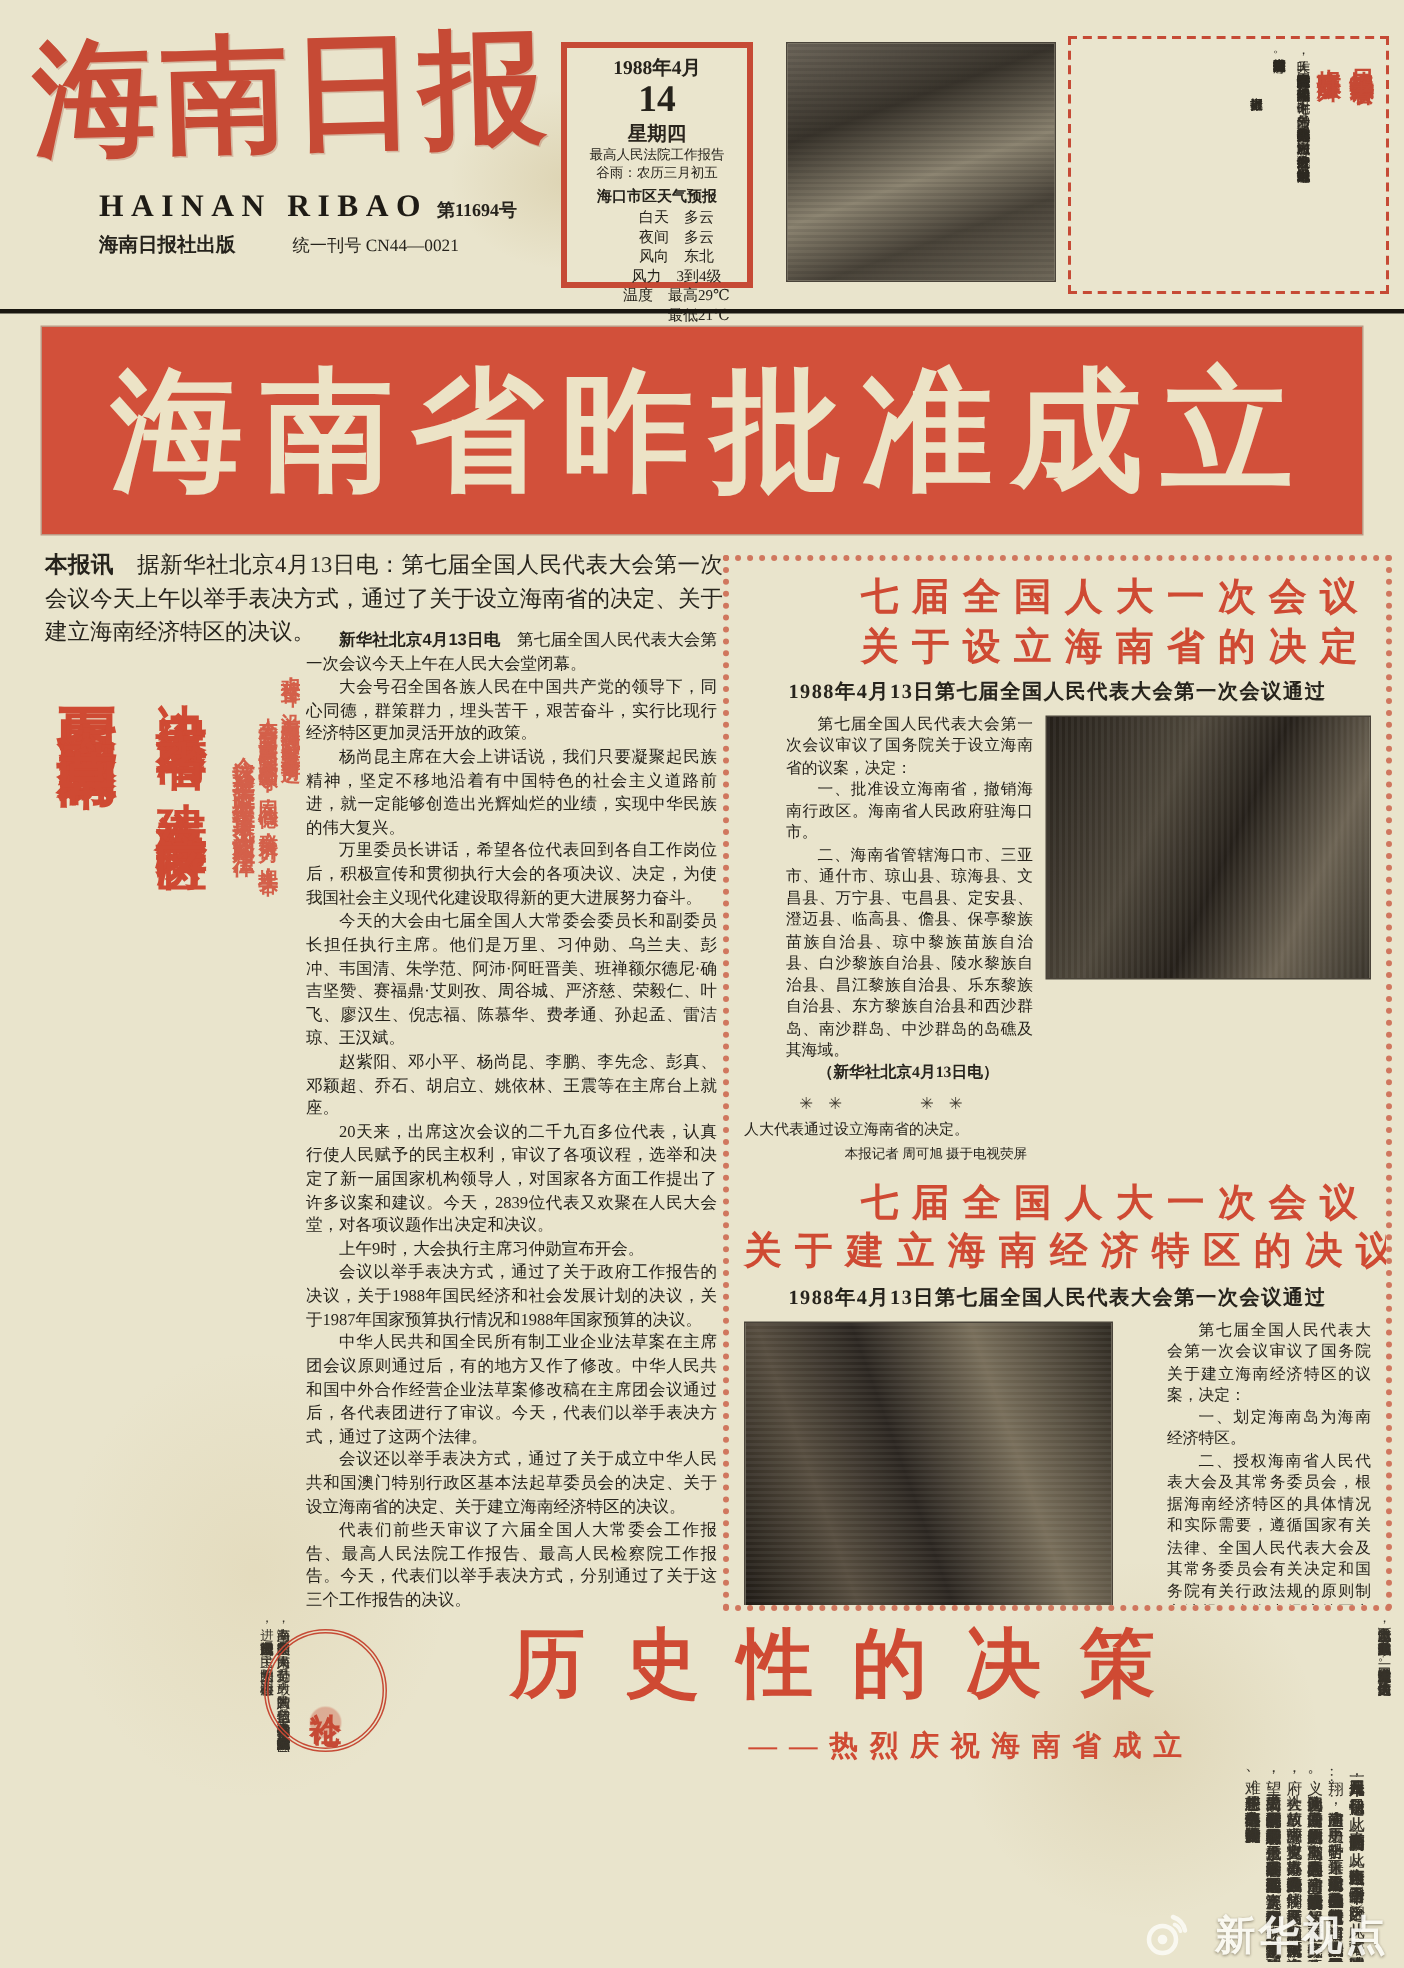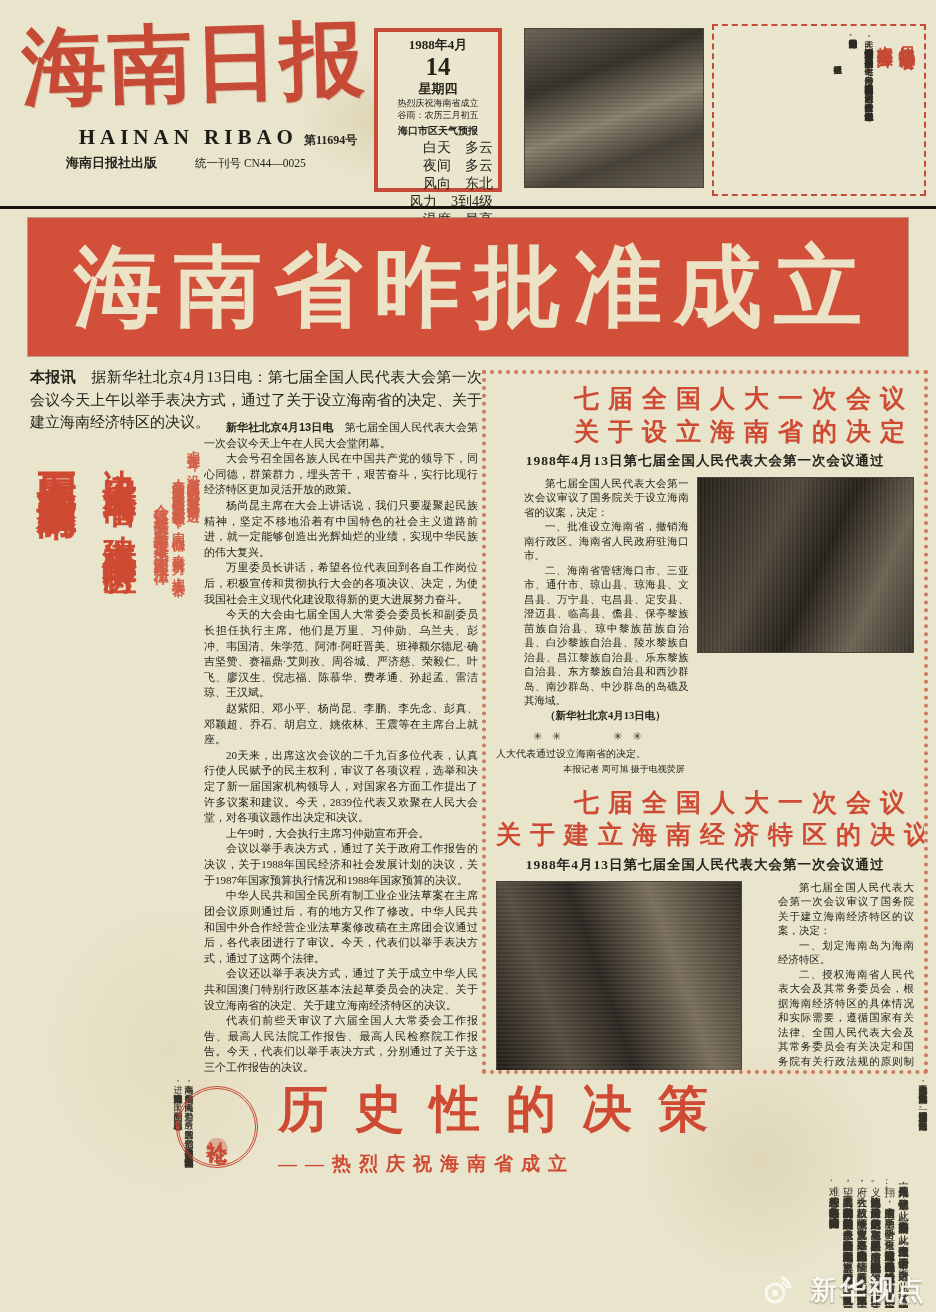--- a/index.html
+++ b/index.html
@@ -15,37 +15,37 @@
   .stain2 { left:40px; top:900px; width:260px; height:300px; background:radial-gradient(closest-side,rgba(190,160,90,.12),rgba(190,160,90,0)); }
   .stain3 { left:640px; top:1040px; width:240px; height:240px; background:radial-gradient(closest-side,rgba(160,130,60,.14),rgba(160,130,60,0)); }
 
   
   .masthead { position:absolute; left:22px; top:14px; width:348px; height:188px; }
   .mast-title {
     color:#c64a35; font-weight:bold; font-size:84px; line-height:1.2;
     letter-spacing:2px; transform:rotate(-1.5deg); white-space:nowrap;
     font-family:"Liberation Serif",serif; text-shadow:1px 1px 0 rgba(150,50,30,.25);
   }
-  .mast-row { display:flex; align-items:baseline; gap:6px; margin:10px 0 0 44px;justify-content:center; }
+  .mast-row { display:flex; align-items:baseline; gap:6px; margin:10px 0 0 44px; }
   .mast-latin { font-weight:bold; font-size:21px; letter-spacing:5px; color:#1e1b15; font-family:"Liberation Serif",serif; }
   .mast-issue { font-size:12px; font-weight:bold; }
   .mast-row2 { display:flex; align-items:baseline; gap:38px; margin:4px 0 0 44px; }
   .mast-pub { font-size:13px; font-weight:bold; }
   .mast-serial { font-size:11.5px; }
 
   .datebox {
     position:absolute; left:374px; top:28px; width:128px; height:164px;
     border:4px solid #c64a35; background:#eae5cd; padding:4px 5px; text-align:center;
   }
   .db-ym { font-size:13px; font-weight:bold; }
   .db-day { font-size:25px; font-weight:bold; line-height:1.05; font-family:"Liberation Serif",serif; }
   .db-week { font-size:13px; font-weight:bold; color:#2a251d; }
   .db-lunar { font-size:9px; line-height:1.3; }
   .db-ft { font-size:10px; font-weight:bold; margin-top:2px; }
-  .db-rows { text-align:right; font-size:14px; line-height:1.3; margin-top:1px; padding-left:6px;margin-left:20px; }
+  .db-rows { text-align:center; font-size:10px; line-height:1.3; margin-top:1px; padding-left:6px;margin-left:20px; }
 
   .header-photo {
     position:absolute; left:524px; top:28px; width:180px; height:160px;
     border:1px solid #4a443a;
     background:
       repeating-linear-gradient(0deg, rgba(0,0,0,.08) 0 2px, rgba(0,0,0,0) 2px 4px),
       linear-gradient(160deg,#6f685c 0%, #39342c 30%, #8d8572 55%, #4a443a 75%, #716a5b 100%);
   }
   .extra-box {
     position:absolute; left:712px; top:24px; width:214px; height:172px;
@@ -123,21 +123,21 @@
   .edit-strip-right { right:8px; width:124px; height:90px; }
   .edit-strip-left { left:26px; width:168px; height:90px; }
   .edit-head { position:absolute; left:176px; top:0; width:620px; display:flex; align-items:center; gap:20px; }
   .edit-badge {
     width:82px; height:82px; border:3px double #c64a35; border-radius:50%;
     display:flex; align-items:center; justify-content:center; flex:0 0 auto;
     color:#c64a35; background:
       radial-gradient(circle at 50% 78%, rgba(198,74,53,.35) 0 10px, rgba(198,74,53,0) 11px);
   }
   .edit-badge span { writing-mode:vertical-rl; font-size:21px; font-weight:bold; letter-spacing:2px; }
-  .edit-titles { flex:1; text-align:left; }
+  .edit-titles { flex:1; text-align:right; }
   .edit-title { color:#cf4a33; font-weight:bold; font-size:50px; letter-spacing:26px; white-space:nowrap; font-family:"Liberation Sans",sans-serif; }
   .edit-sub { color:#cf4a33; font-weight:bold; font-size:19px; letter-spacing:8px; margin-top:8px; white-space:nowrap; }
   .edit-body {
     position:absolute; left:26px; top:102px; width:884px; height:130px;
     writing-mode:vertical-rl; font-size:10.5px; line-height:1.32; overflow:hidden;
     color:#37332a; text-align:justify;
   }
 
   
   .watermark {
@@ -154,29 +154,29 @@
 <div class="stain stain3"></div>
 
 <div class="masthead">
   <div class="mast-title">海南日报</div>
   <div class="mast-row">
     <span class="mast-latin">HAINAN RIBAO</span>
     <span class="mast-issue">第11694号</span>
   </div>
   <div class="mast-row2">
     <span class="mast-pub">海南日报社出版</span>
-    <span class="mast-serial">统一刊号 CN44—0025</span>
+    <span class="mast-serial">统一刊号 CN44—0021</span>
   </div>
 </div>
 
 <div class="datebox">
   <div class="db-ym">1988年4月</div>
   <div class="db-day">14</div>
   <div class="db-week">星期四</div>
-  <div class="db-lunar">热烈庆祝海南省成立</div>
+  <div class="db-lunar">最高人民法院工作报告</div>
   <div class="db-lunar">谷雨：农历三月初五</div>
   <div class="db-ft">海口市区天气预报</div>
   <div class="db-rows">
       <div>白天　多云</div>
       <div>夜间　多云</div>
       <div>风向　东北</div>
       <div>风力　3到4级</div>
       <div>温度　最高29℃</div>
       <div>　　　最低21℃</div>
     </div>

